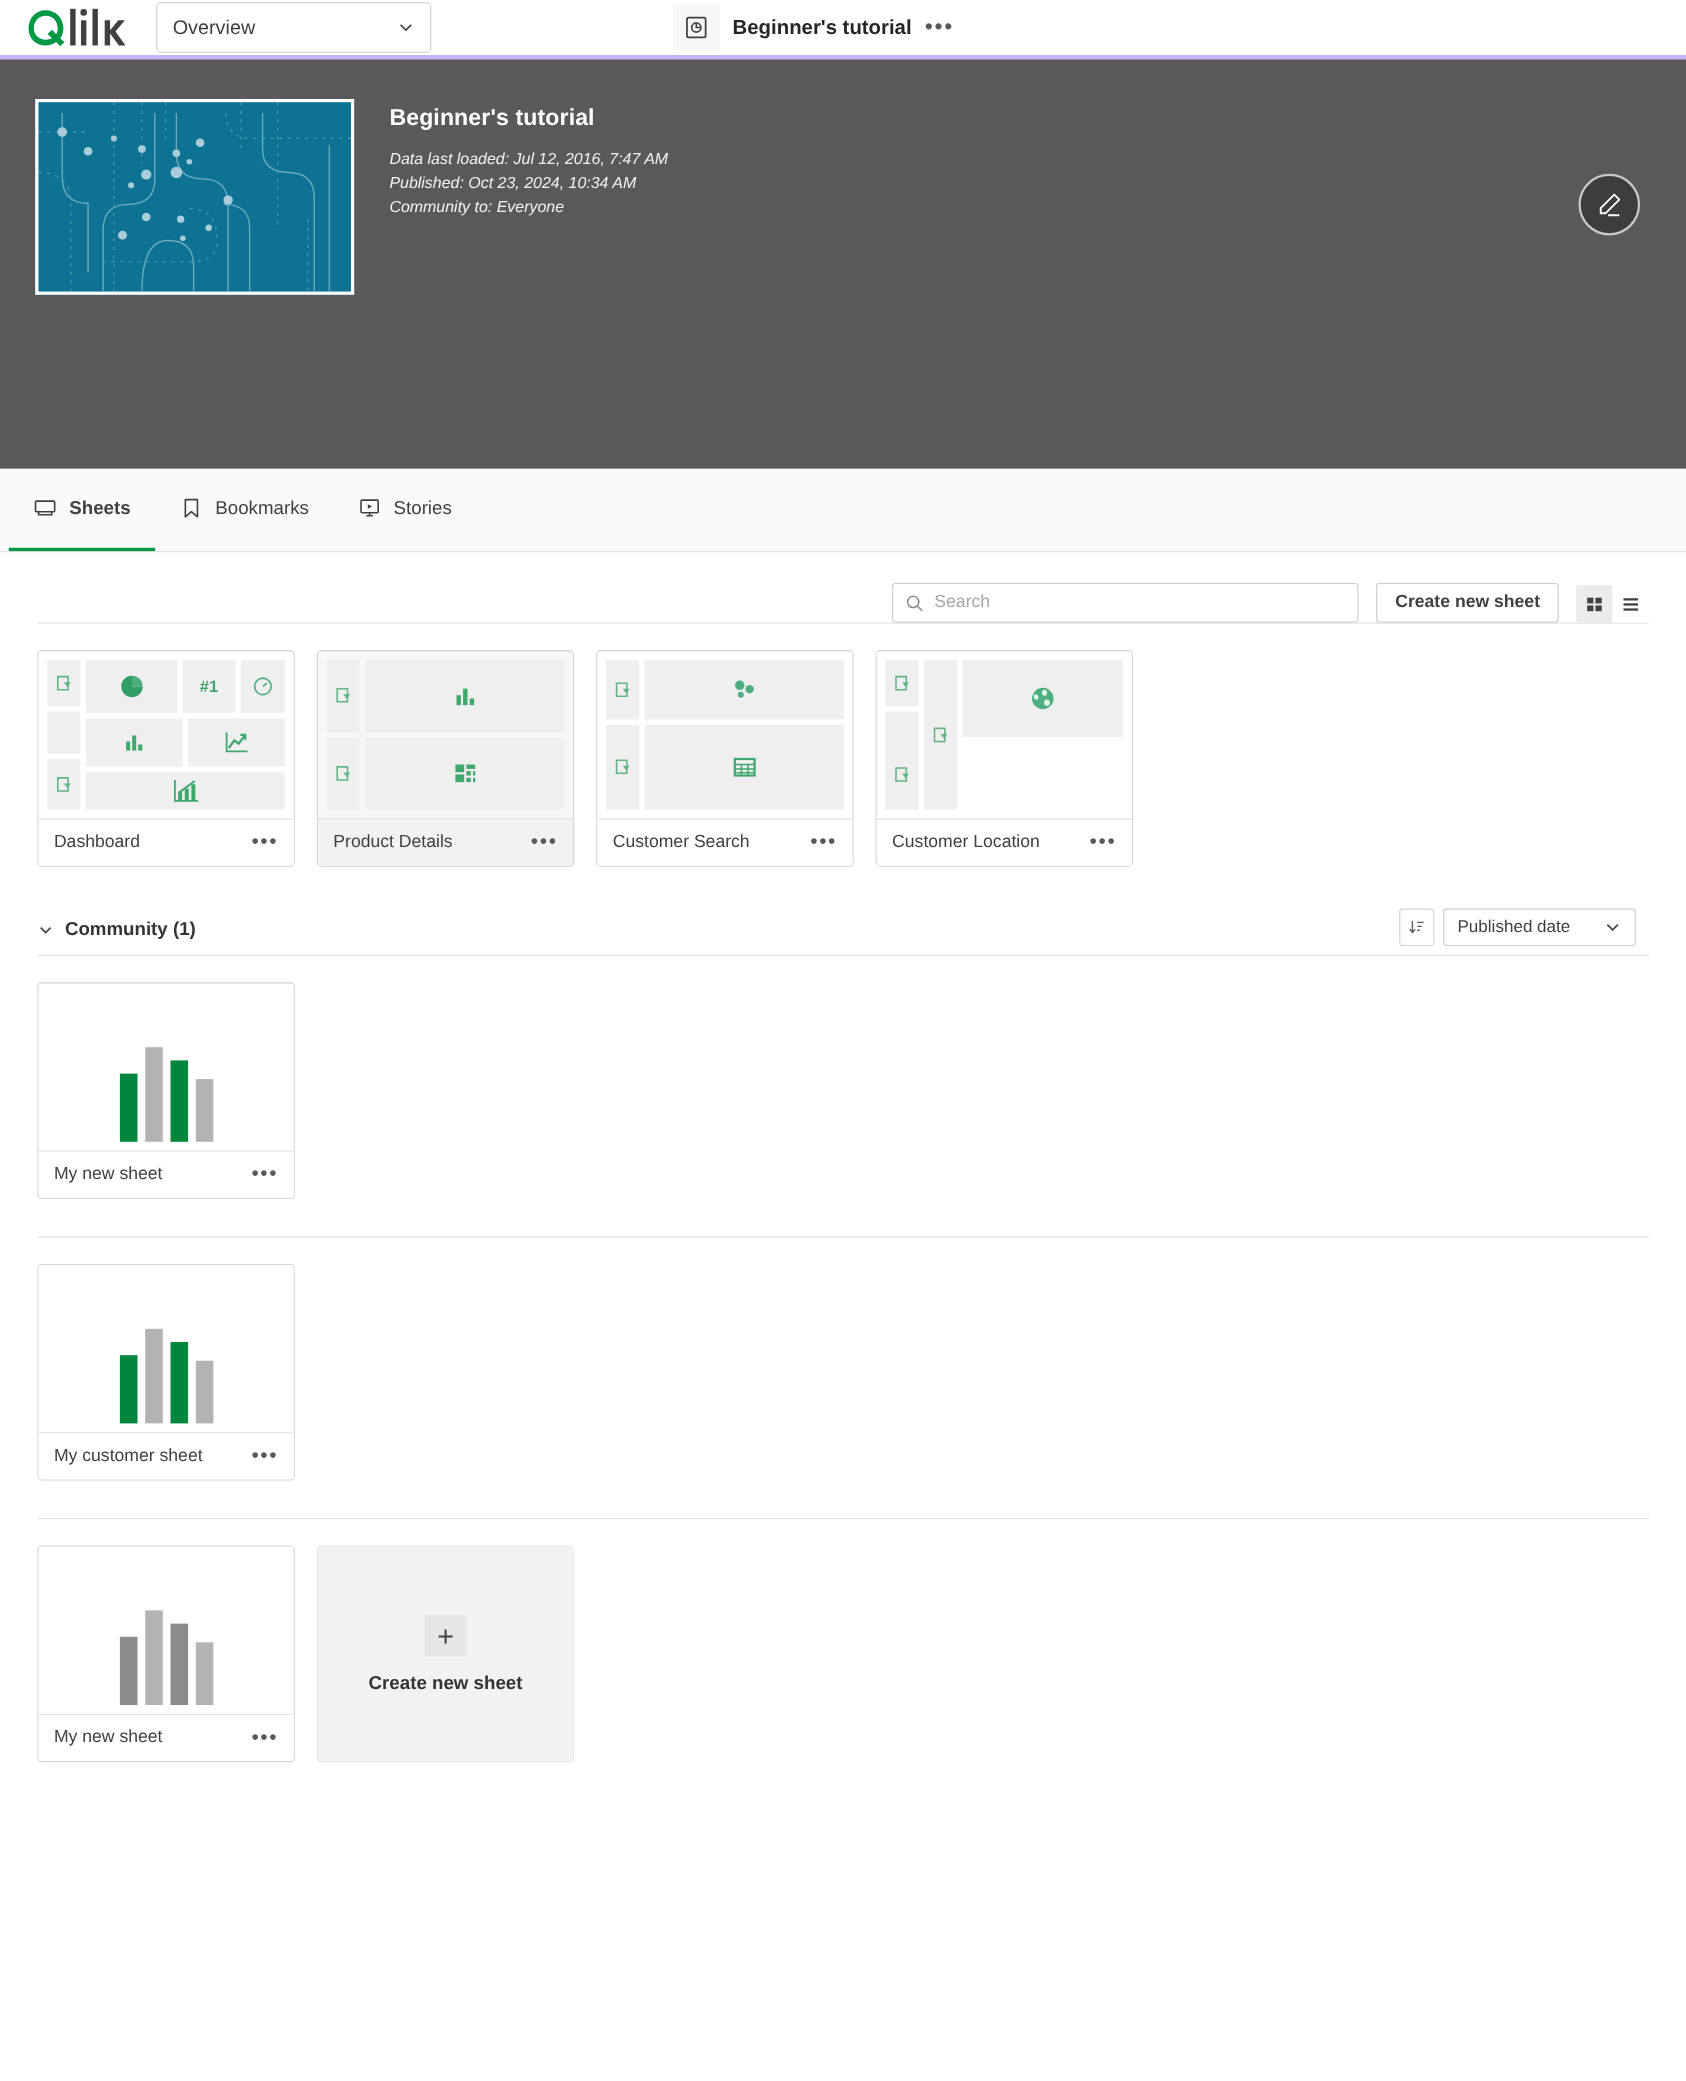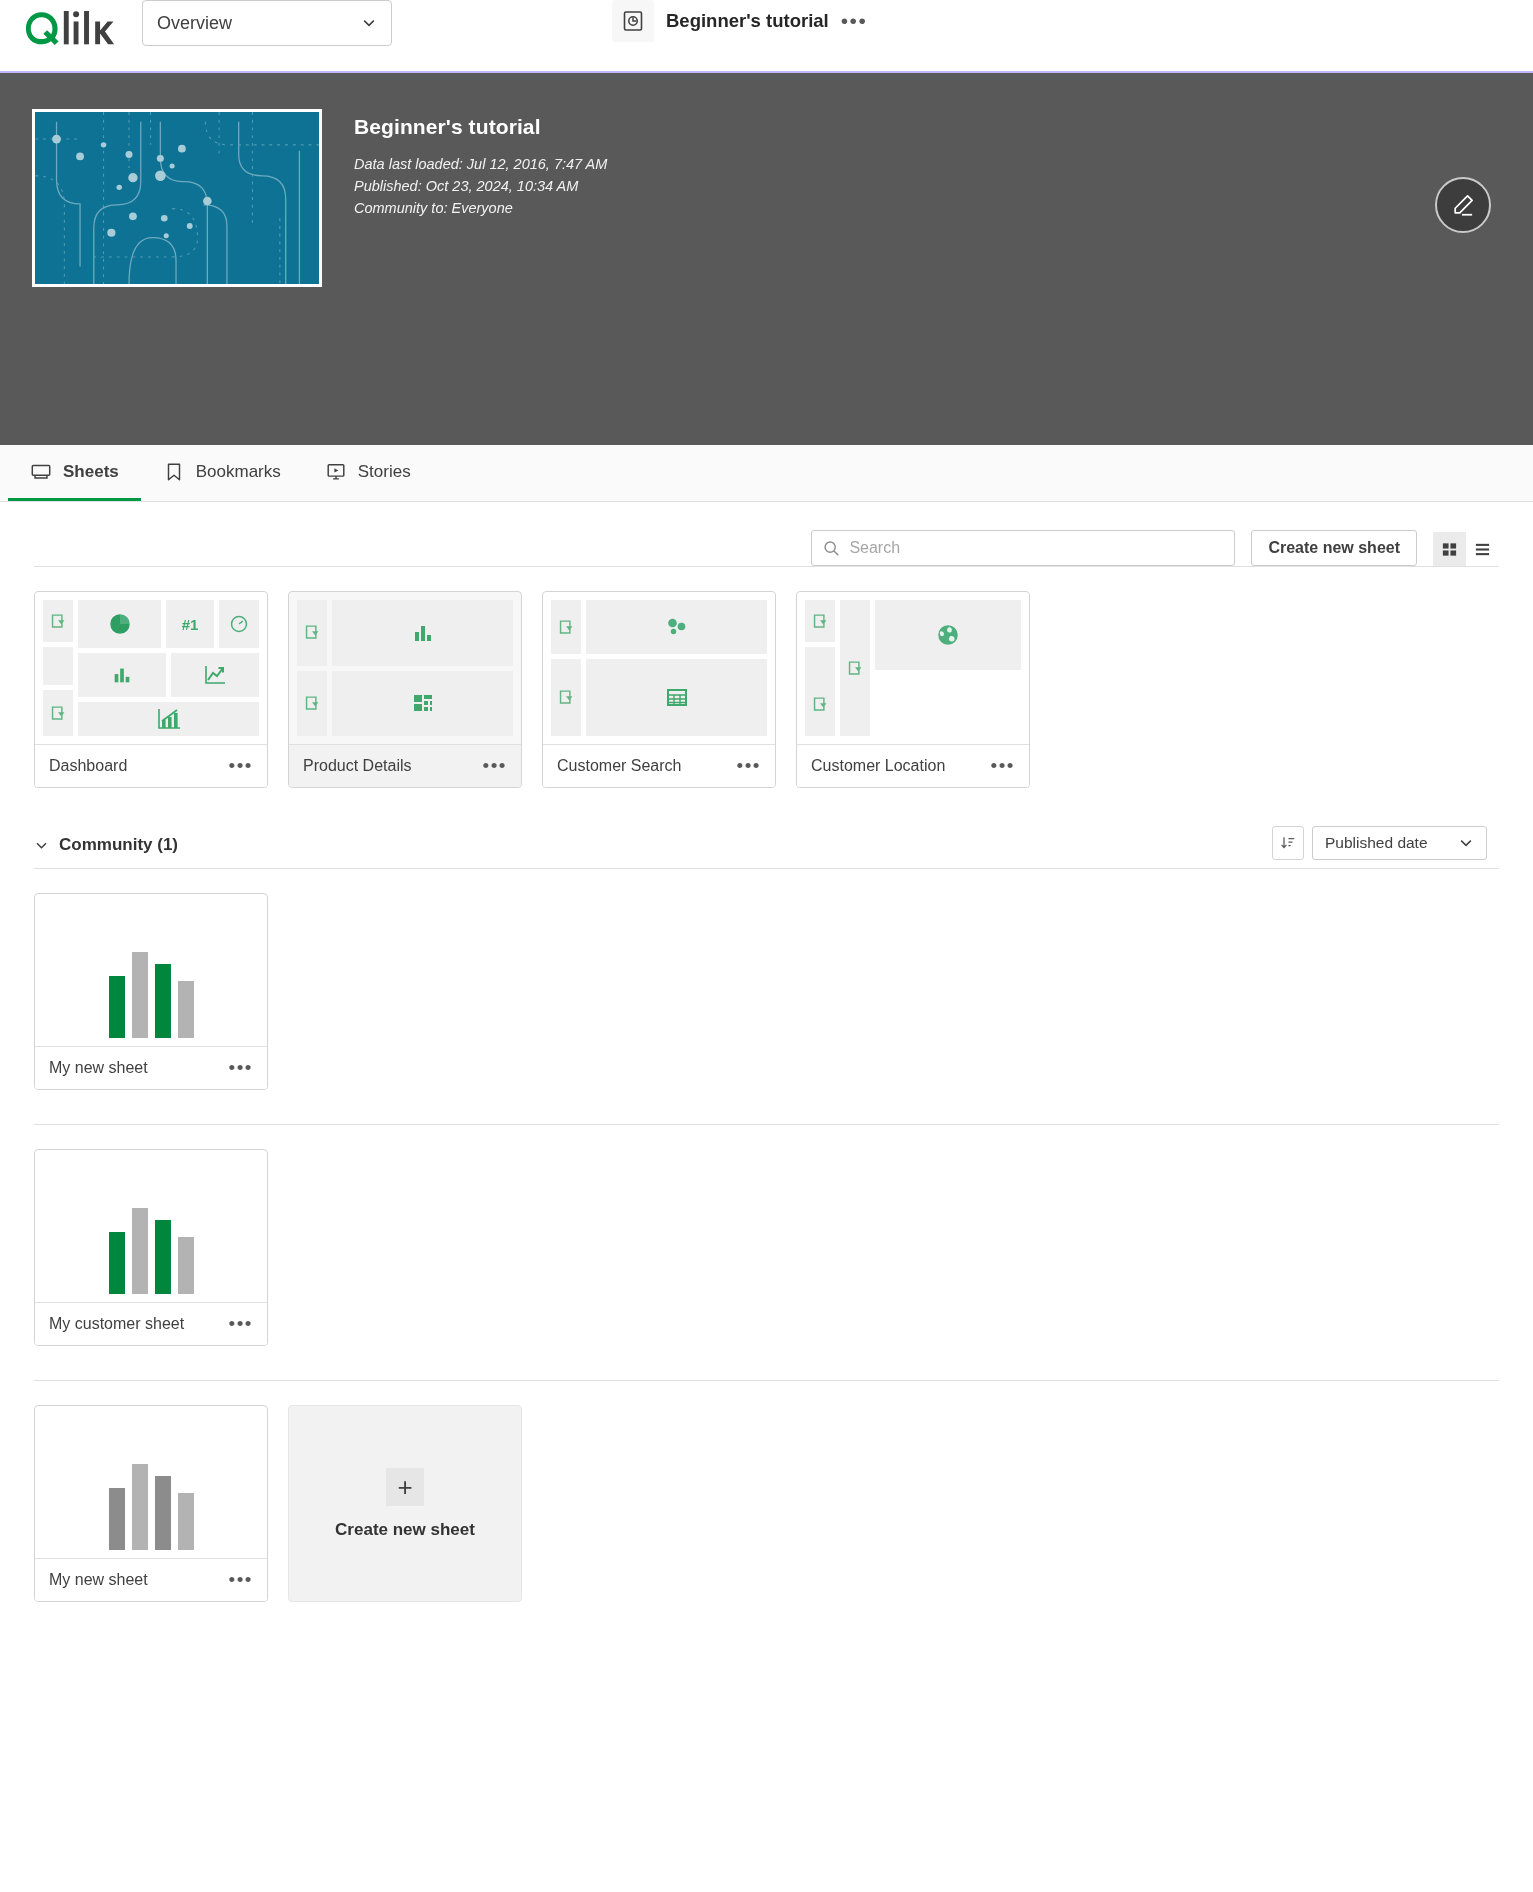--- a/index.html
+++ b/index.html
@@ -7,24 +7,25 @@
   html, body {
     width: 1533px;
     background: #ffffff;
     font-family: "Liberation Sans", sans-serif;
     color: #404040;
     -webkit-font-smoothing: antialiased;
   }
 
   
   .topbar {
-    height: 73px;
-    display: flex;
+    height: 54px;
+    display: flex;
+    align-items: center;
     background: #fff;
-    border-bottom: 2px solid #c4b5fd;
+    border-bottom: 4px solid #c4b5fd;
     padding: 0 18px;
     position: relative;
   }
   .qlik-logo { width: 98px; height: 56px; display: block; flex: none; margin-left: 4px; }
   .space-select {
     margin-left: 22px;
     width: 250px;
     height: 46px;
     border: 1px solid #cccccc;
     border-radius: 4px;
@@ -97,21 +98,21 @@
     width: 56px; height: 56px;
     border-radius: 50%;
     border: 2px solid #c9c9c9;
     background: #3d3d3d;
     display: flex; align-items: center; justify-content: center;
     cursor: pointer;
   }
 
   
   .tabs {
-    height: 57px;
+    height: 76px;
     background: #fafafa;
     border-bottom: 1px solid #e0e0e0;
     display: flex;
     align-items: stretch;
     padding-left: 8px;
   }
   .tab {
     display: flex;
     align-items: center;
     gap: 11px;

